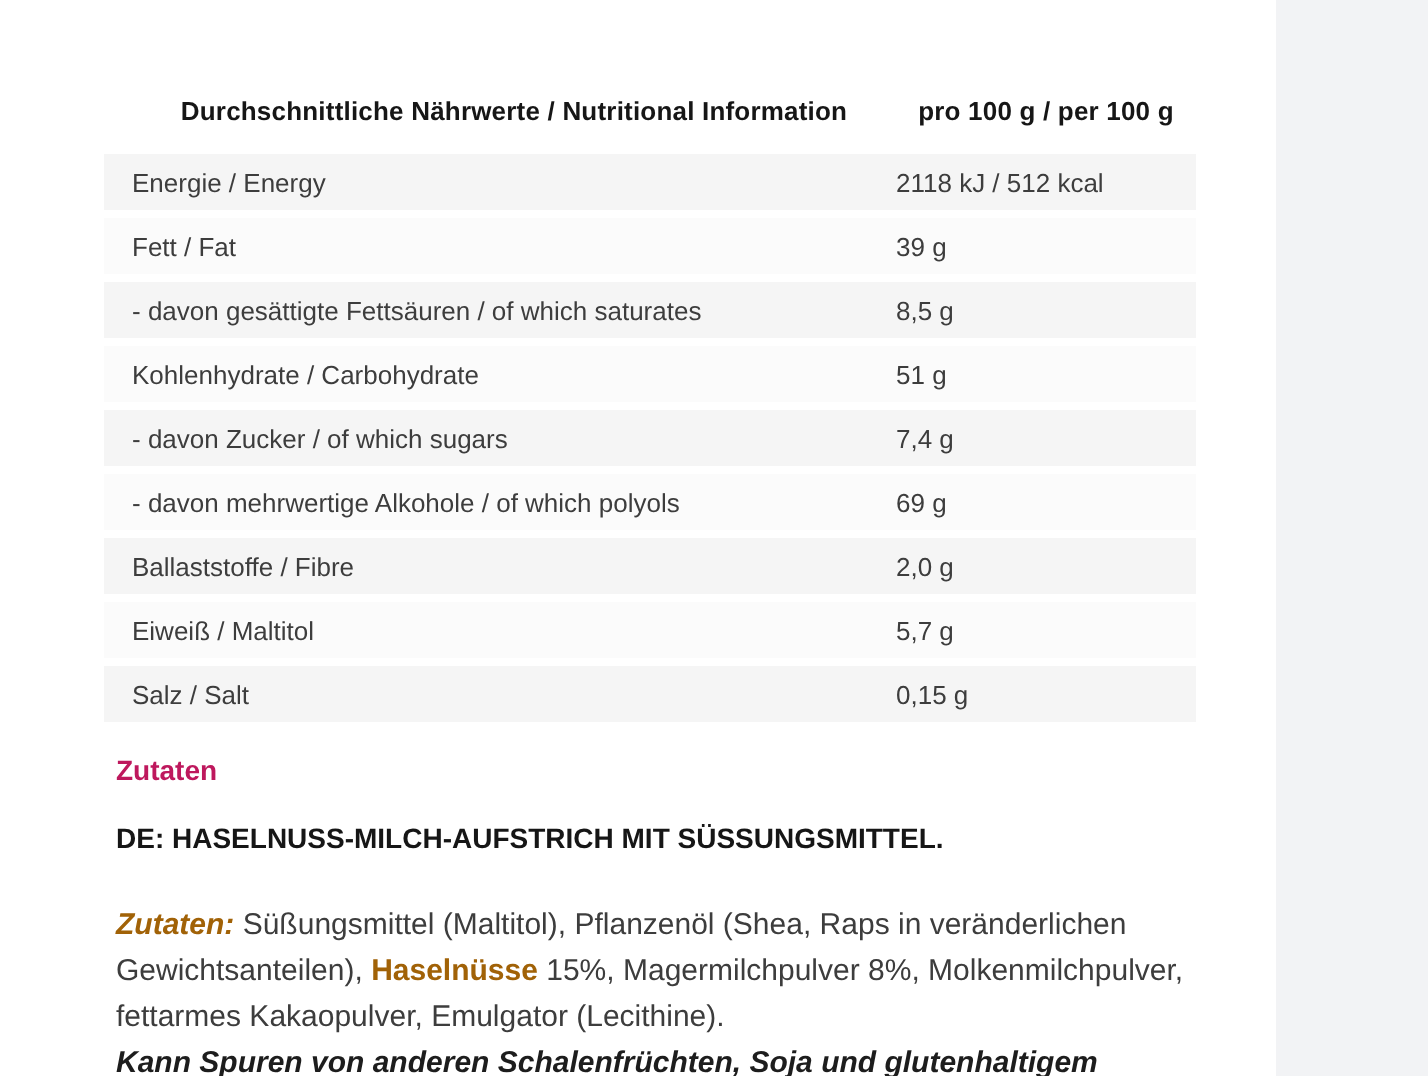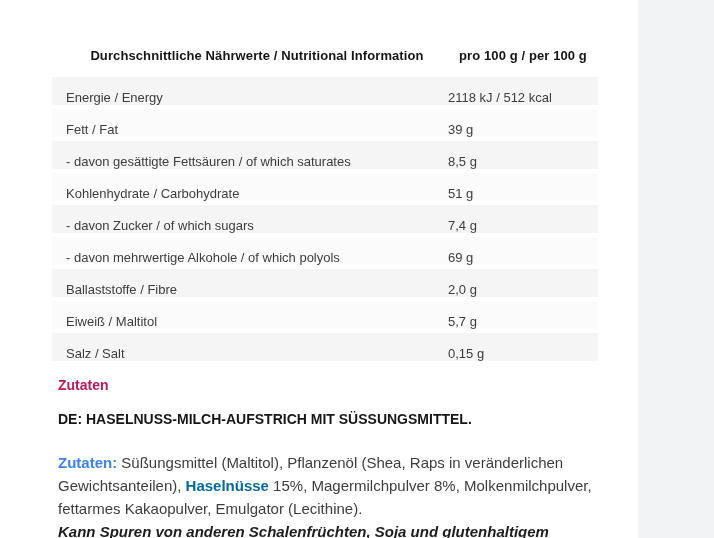--- a/index.html
+++ b/index.html
@@ -45,21 +45,21 @@
     flex: 0 0 382px;
   }
   .col-value {
     flex: 1;
   }
   .rows {
     width: 546px;
   }
   .row {
     display: flex;
-    align-items: flex-end;
+    align-items: center;
     height: 28px;
     margin-bottom: 4px;
     padding-left: 14px;
     box-sizing: border-box;
     font-size: 13px;
     color: #3d3d3d;
   }
   .row .col-label { flex: 0 0 382px; width: 382px; }
   .row:nth-child(odd)  { background: #f5f5f5; }
   .row:nth-child(even) { background: #fbfbfb; }
@@ -85,25 +85,26 @@
     line-height: 15px;
   }
   .ingredients {
     font-size: 15px;
     line-height: 23px;
     color: #3d3d3d;
     margin: 0;
   }
   .ingredients .bi {
     font-weight: bold;
-    color: #3b82f6;
+    font-style: italic;
+    color: #a16207;
   }
   .ingredients .b {
     font-weight: bold;
-    color: #0369a1;
+    color: #a16207;
   }
   .allergen-note {
     font-size: 15px;
     line-height: 23px;
     font-weight: bold;
     font-style: italic;
     color: #1d1d1d;
     margin: 0;
   }
 </style>

